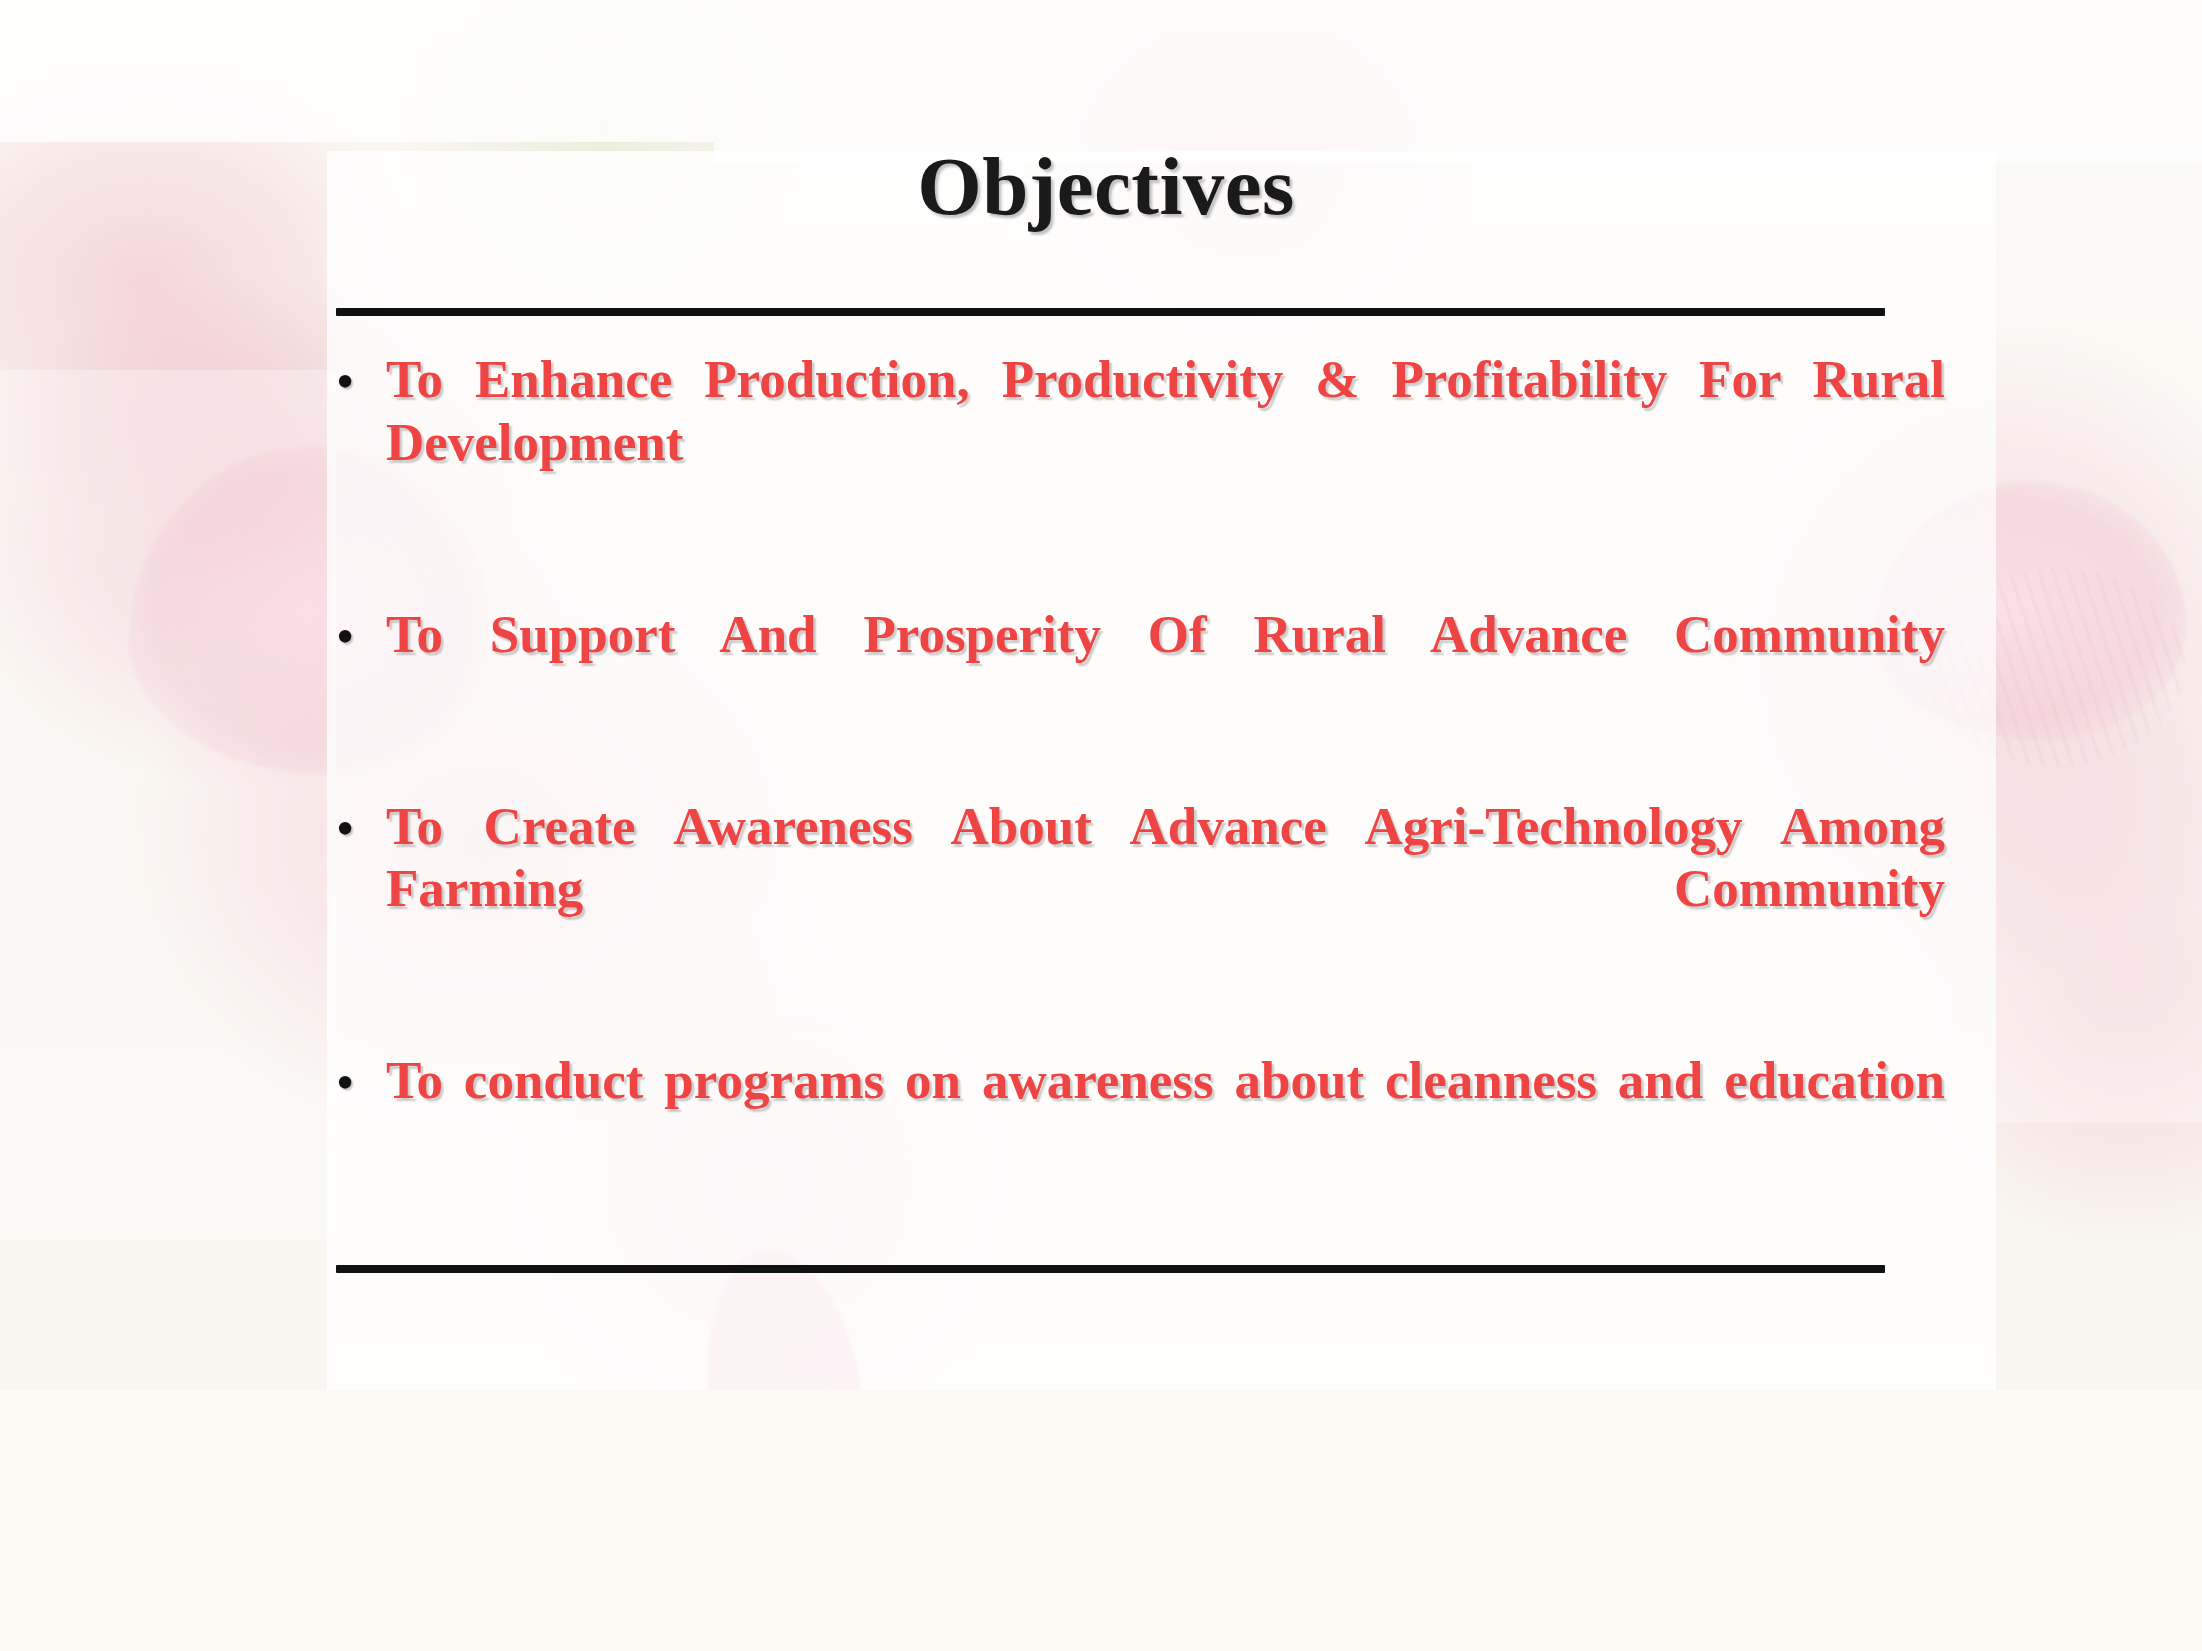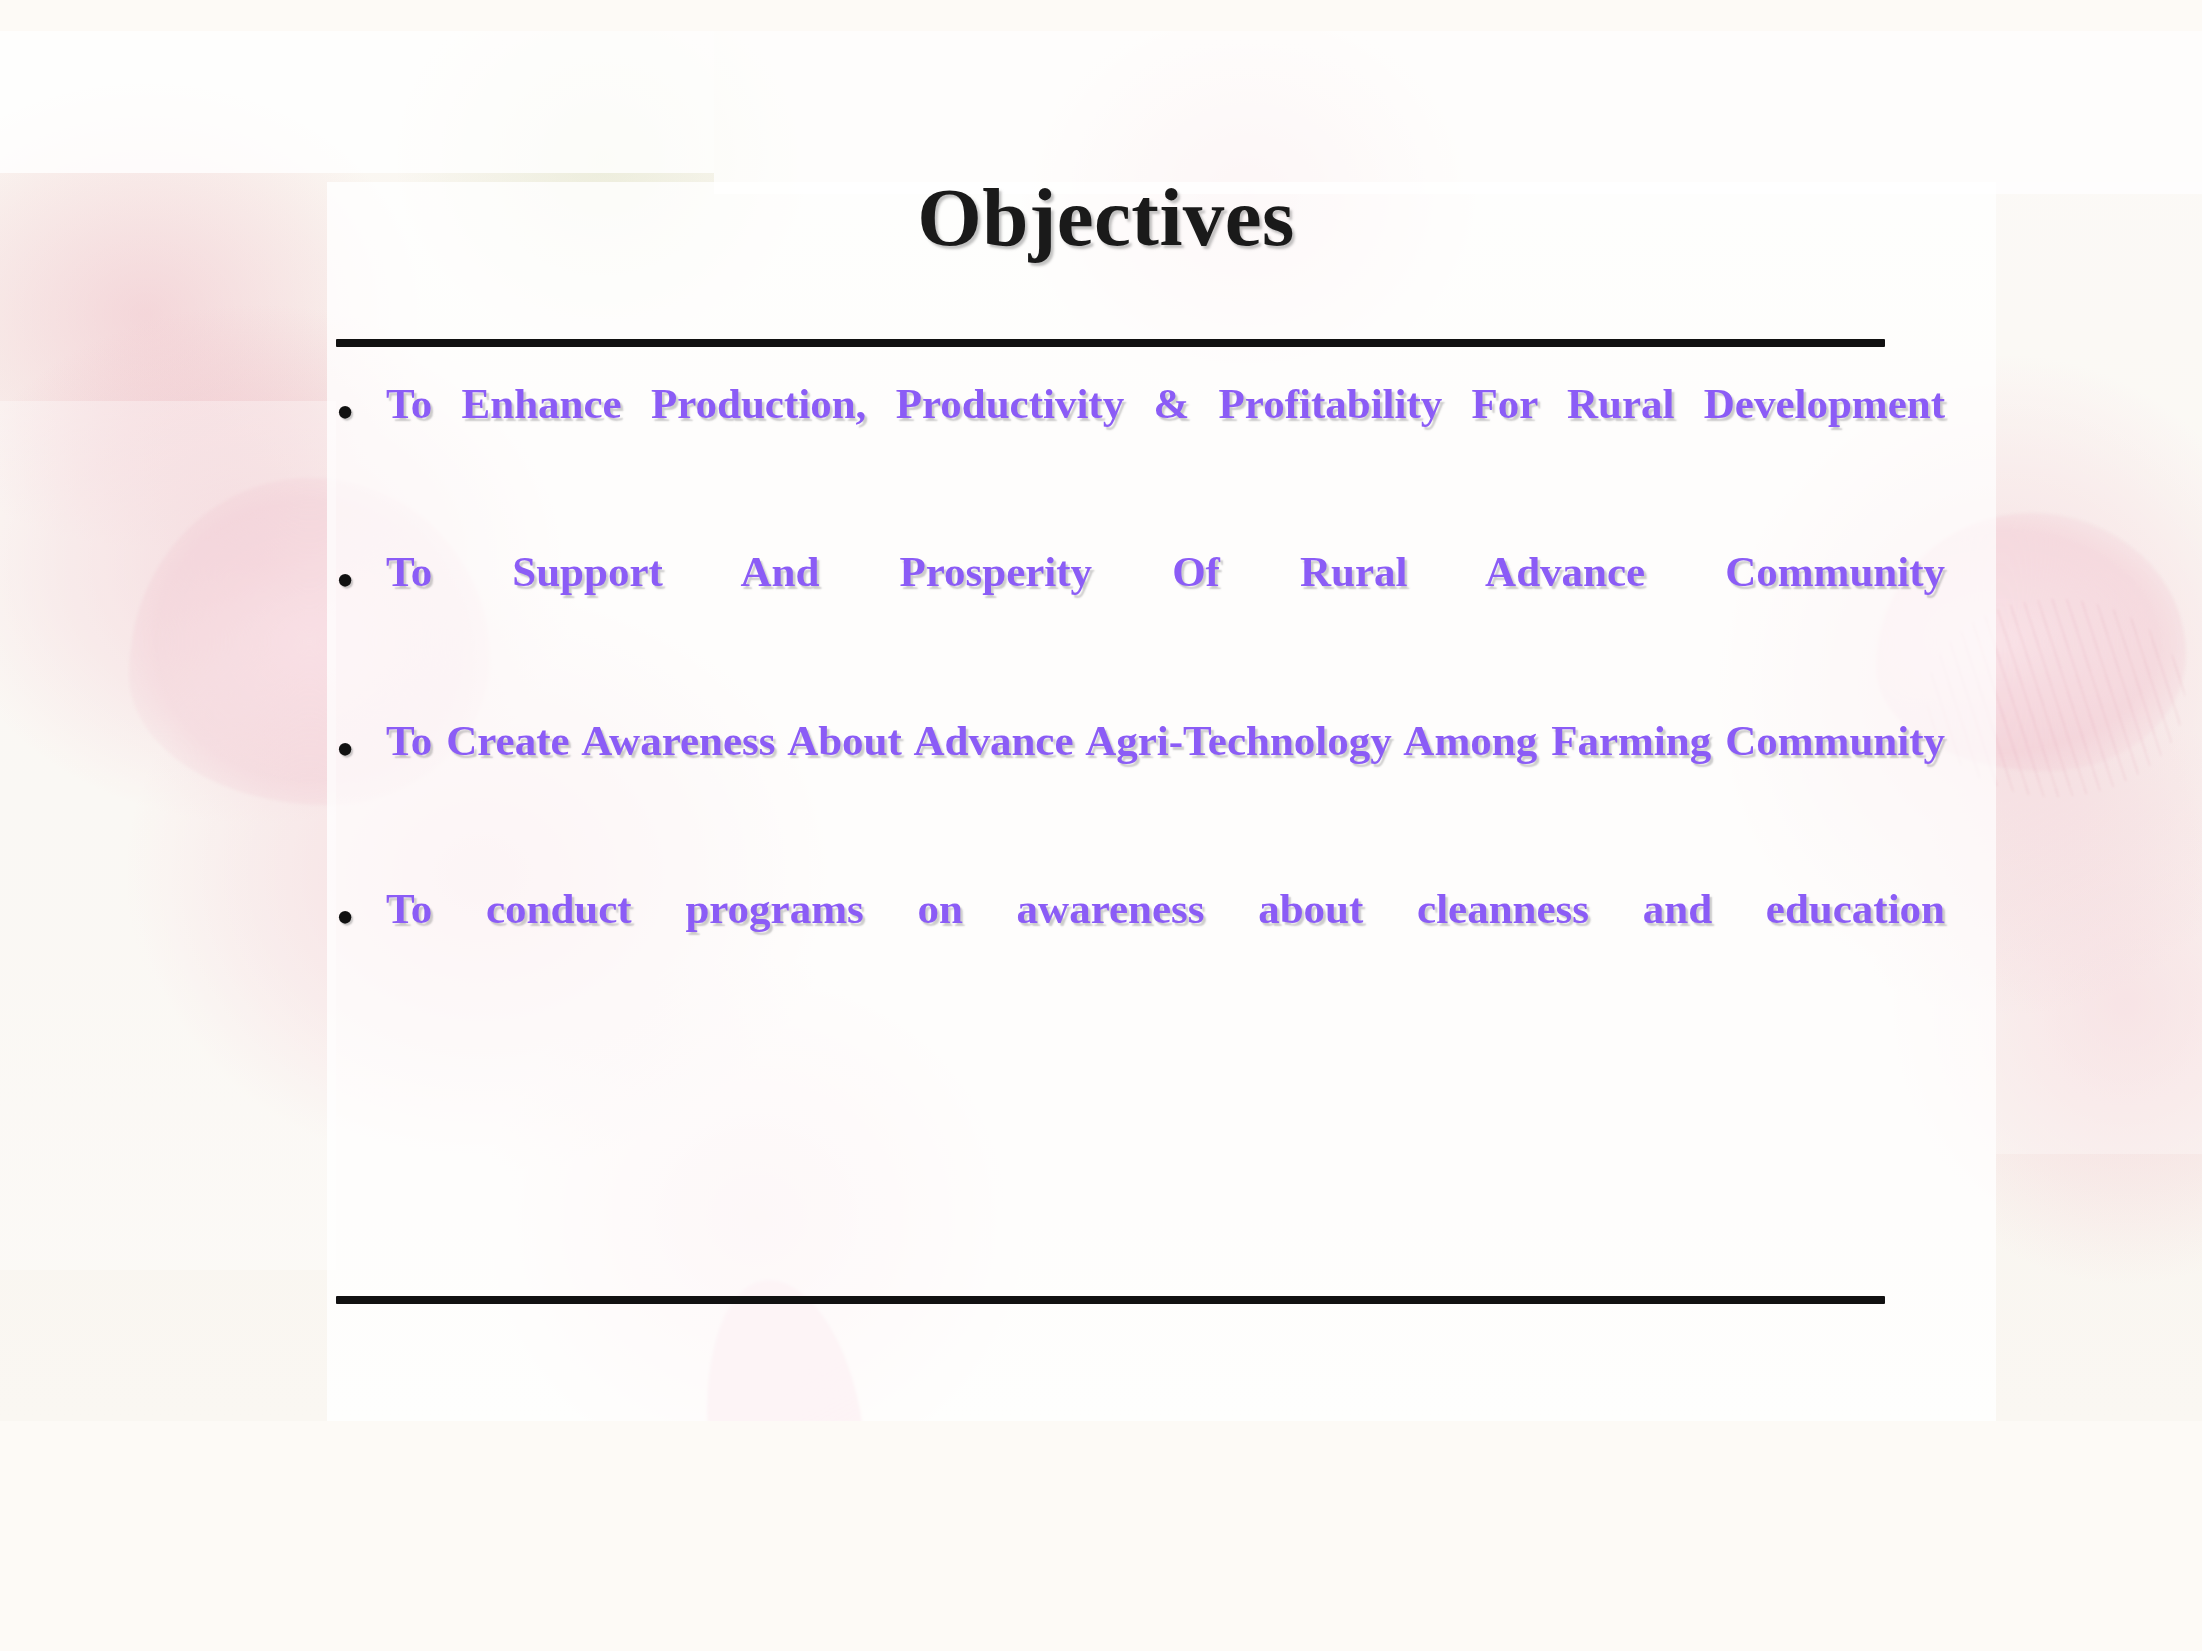--- a/index.html
+++ b/index.html
@@ -13,21 +13,20 @@
     font-family: "Liberation Serif", serif;
     background: #fdfaf6;
   }
 
   .slide {
     position: relative;
     width: 2203px;
     height: 1390px;
     background: #faf7f2;
     overflow: hidden;
-    margin-top: 31px;
   }
 
   
   .bg-layer {
     position: absolute;
     inset: 0;
     background:
       radial-gradient(ellipse 447px 361px at 258px 533px, rgba(233,167,181,0.55) 0%, rgba(233,167,181,0.25) 45%, rgba(255,255,255,0) 72%),
       radial-gradient(ellipse 370px 310px at 146px 284px, rgba(238,182,194,0.5) 0%, rgba(238,182,194,0.18) 50%, rgba(255,255,255,0) 75%),
       radial-gradient(ellipse 482px 404px at 482px 843px, rgba(234,160,178,0.5) 0%, rgba(234,160,178,0.2) 48%, rgba(255,255,255,0) 74%),
@@ -118,24 +117,24 @@
     flex: 0 0 50px;
     font-size: 52px;
     line-height: 67px;
     color: #111;
     text-align: left;
     text-shadow: 1.7px 1.7px 1.7px rgba(130,130,130,0.45);
   }
 
   .bullet-text {
     flex: 1 1 auto;
-    font-size: 43px;
+    font-size: 53px;
     font-weight: bold;
     line-height: 1.18;
-    color: #8b5cf6;
+    color: #ef4444;
     text-align: justify;
     text-justify: inter-word;
     text-shadow: 2.6px 2.6px 1.7px rgba(130,130,130,0.40);
     font-family: "Liberation Serif", serif;
   }
   
   .bullet-text::after {
     content: "";
     display: inline-block;
     width: 100%;

